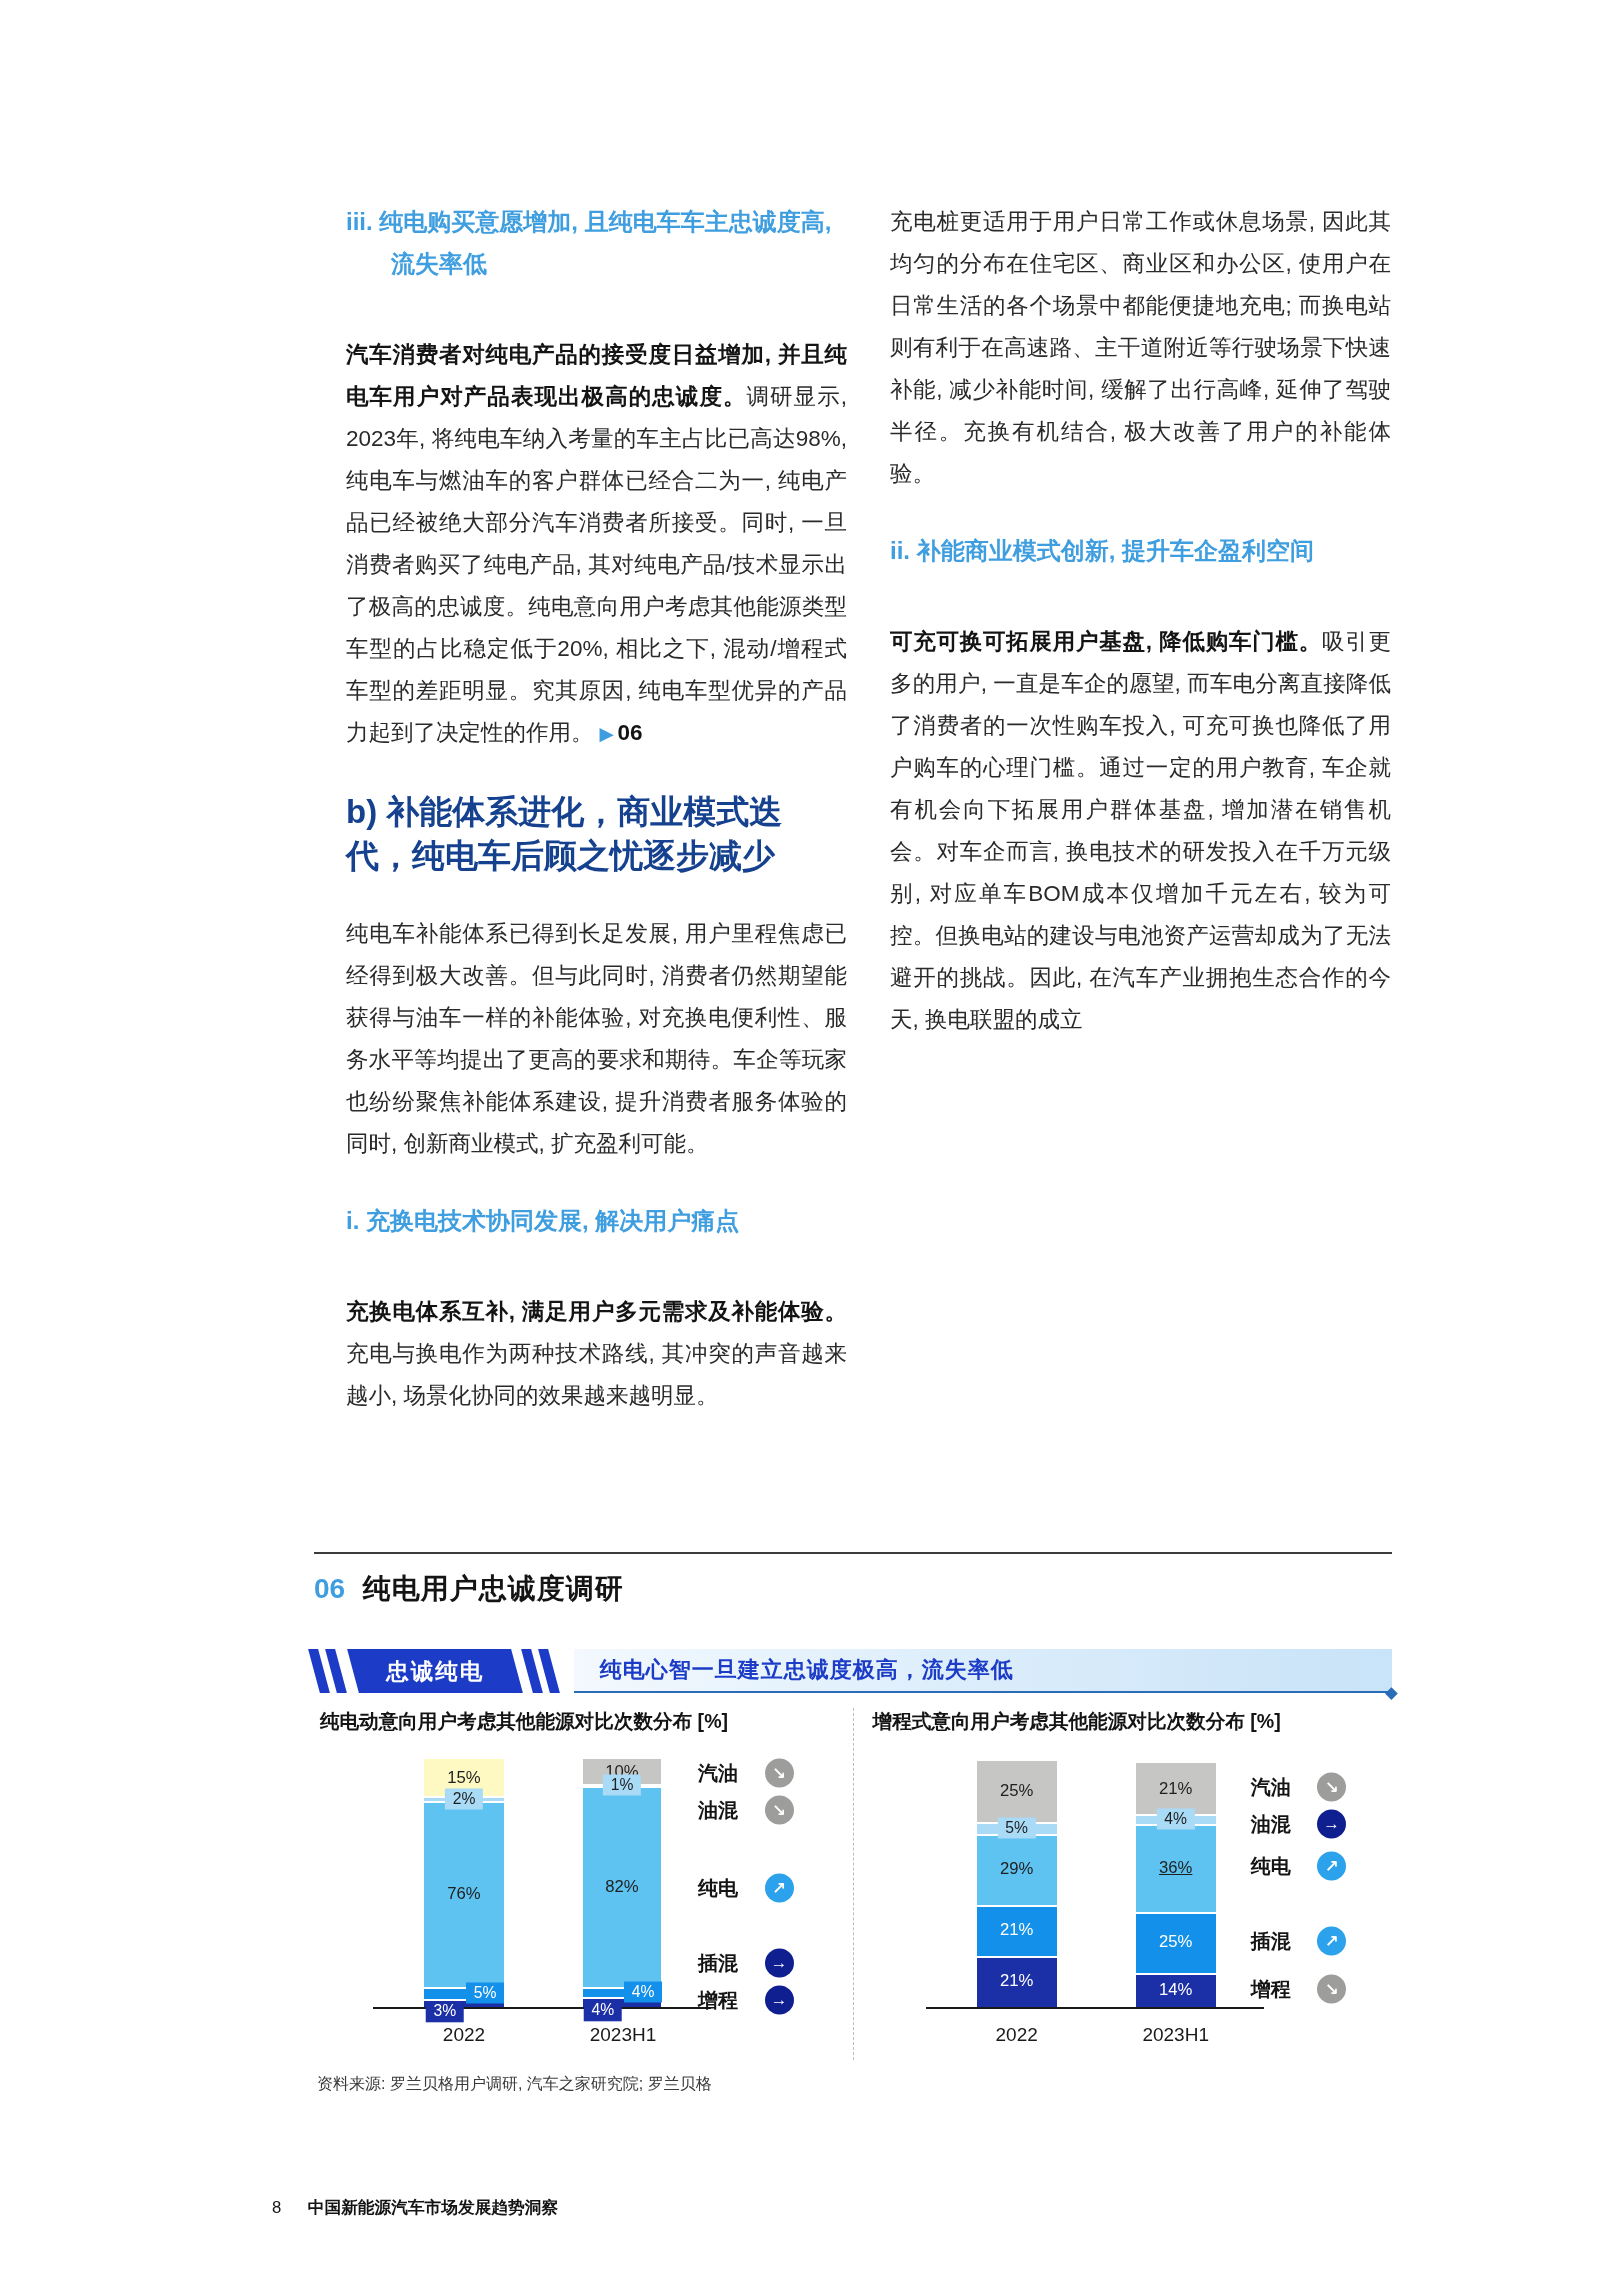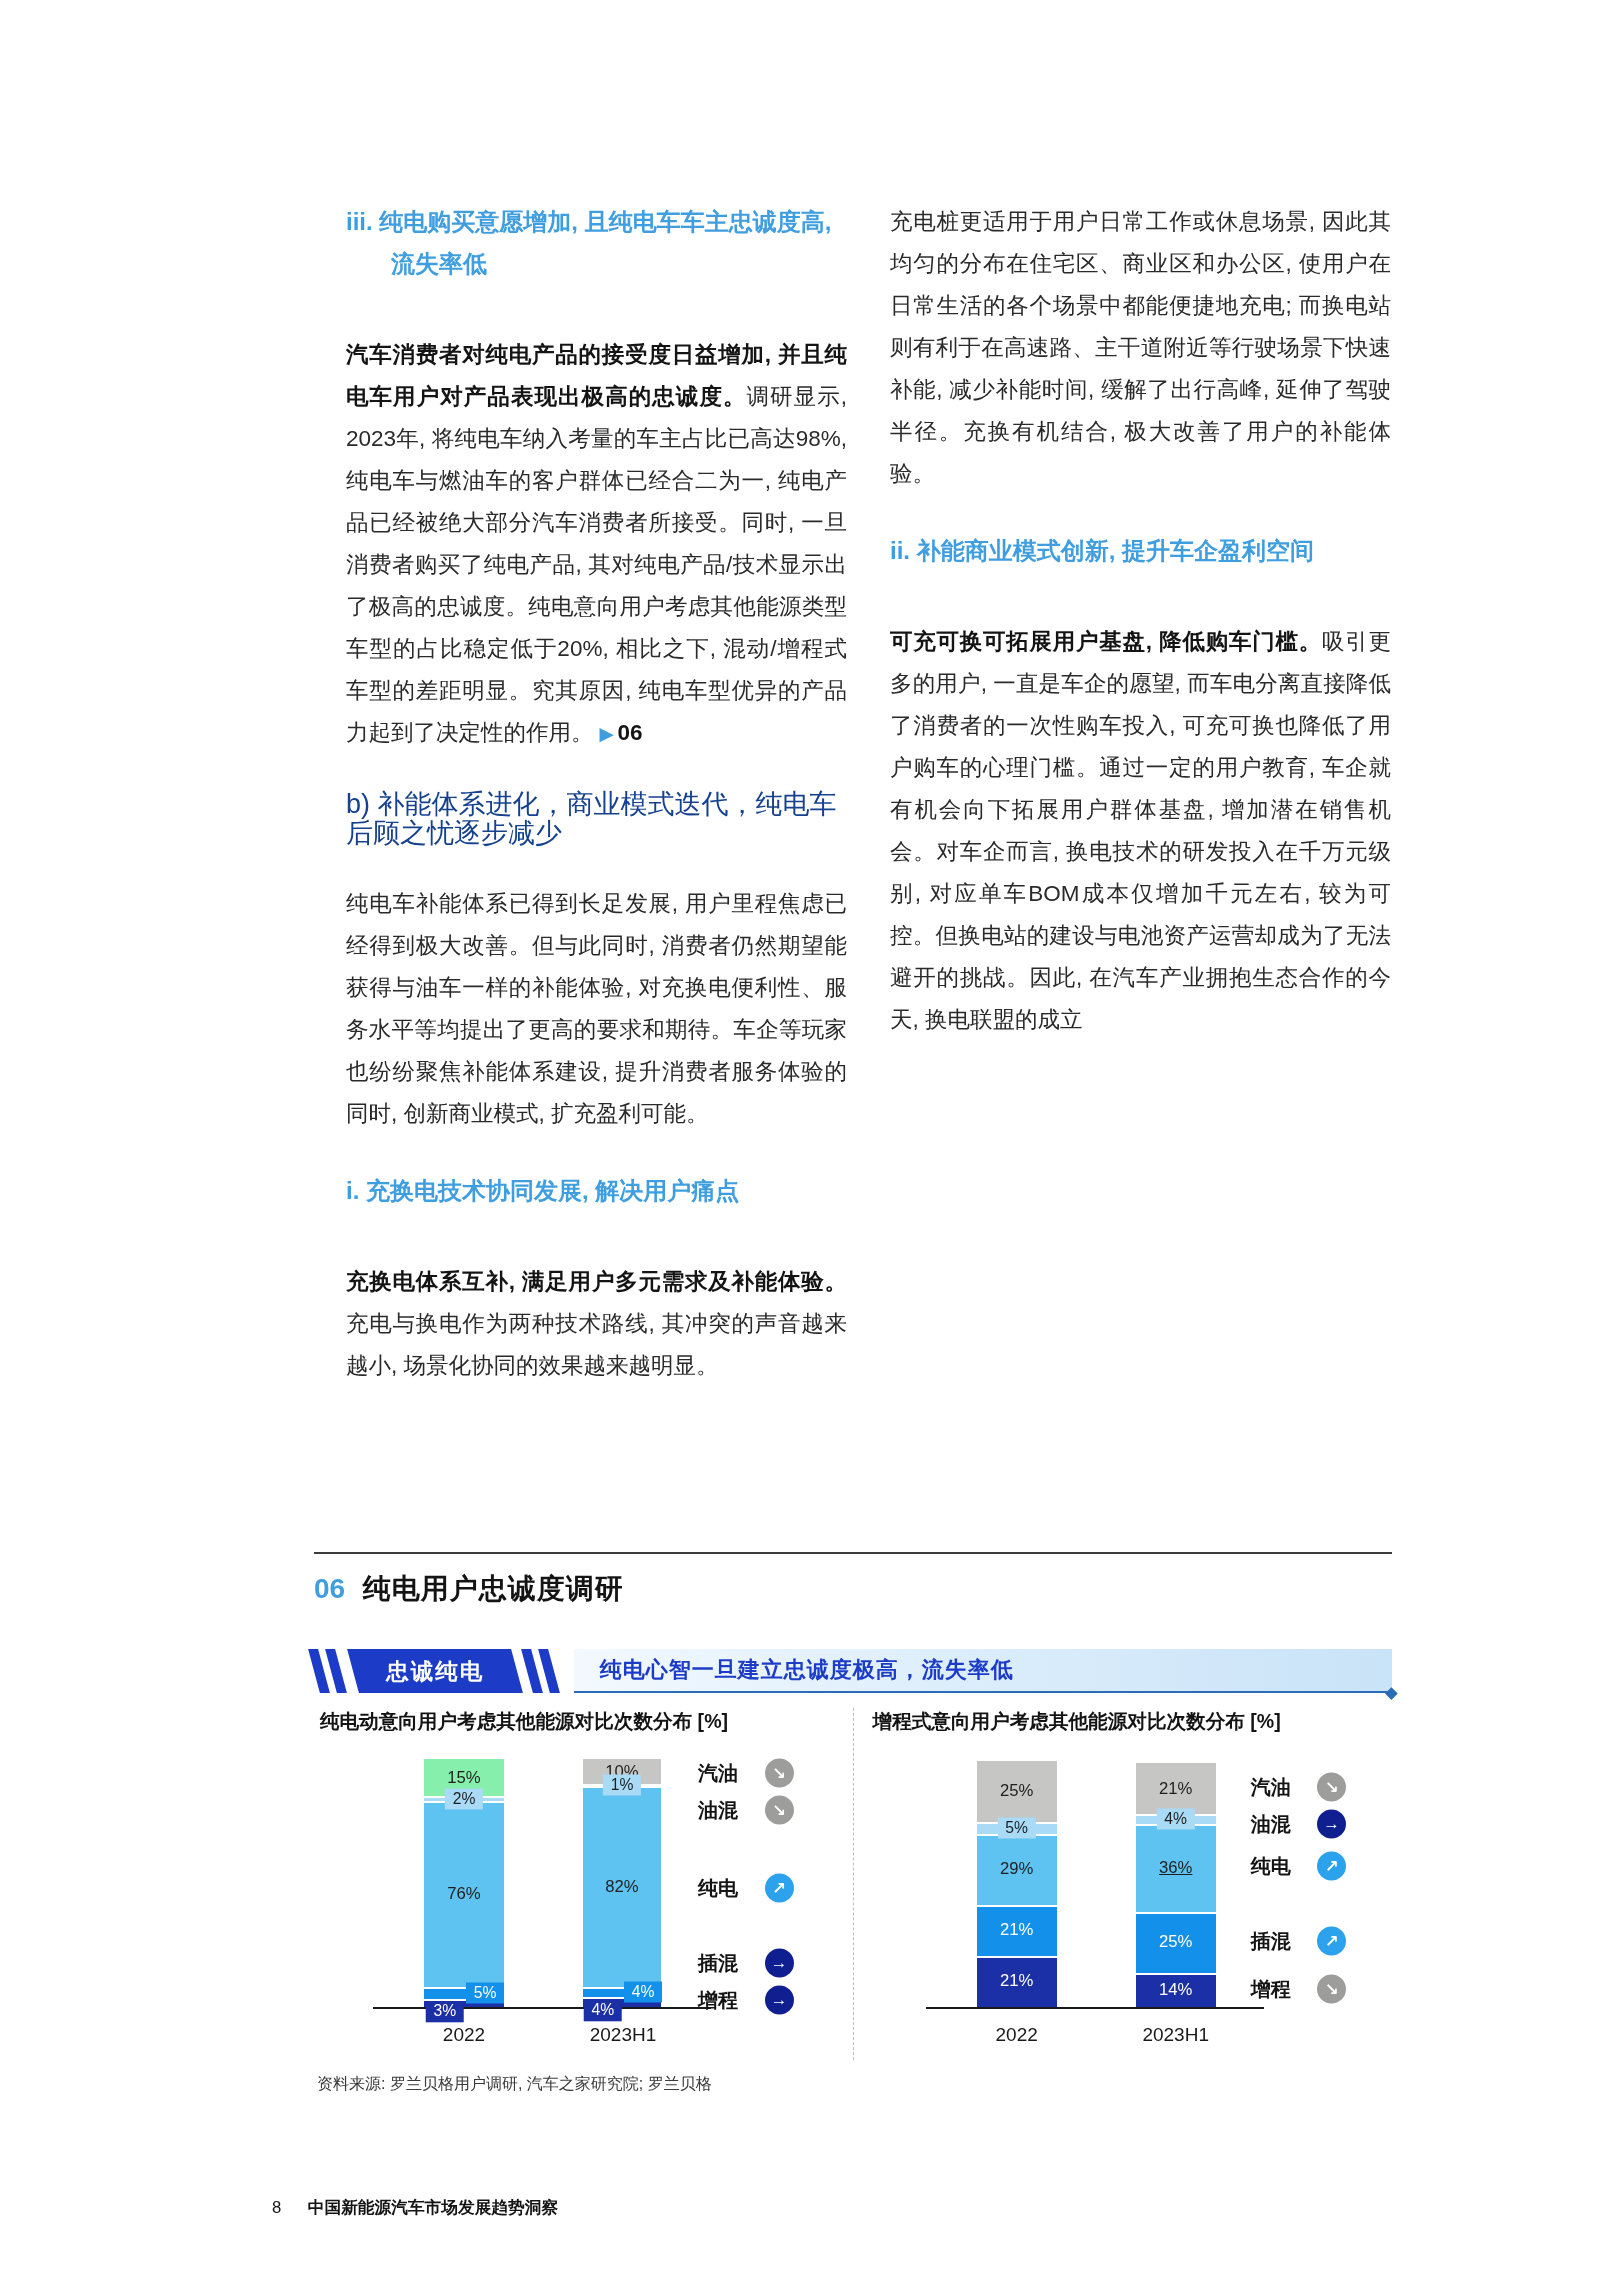--- a/index.html
+++ b/index.html
@@ -5,21 +5,21 @@
   * { margin:0; padding:0; box-sizing:border-box; }
   html,body { background:#ffffff; }
   .page { position:relative; width:1621px; height:2293px; background:#fff; overflow:hidden;
           font-family:"Liberation Sans","DejaVu Sans",sans-serif; color:#222; }
   .columns { position:absolute; top:201px; left:346px; width:1047px; display:flex; gap:43px; }
   .col { width:501px; }
   .col p { font-size:22.5px; line-height:42px; text-align:justify; color:#2a2a2a; margin:0 0 35px; }
   .col p b { color:#141414; }
   h3.blue { color:#3f9edf; font-size:24px; line-height:42px; font-weight:bold; margin:0 0 49px; }
   h3.hang { padding-left:45px; text-indent:-45px; }
-  h2.navy { color:#15418e; font-size:27px; line-height:29px; font-weight:normal; margin:3.9px 0 35px; }
+  h2.navy { color:#15418e; font-size:33px; line-height:44px; font-weight:bold; margin:3.9px 0 35px; }
   .ref-arrow { color:#3f9edf; font-size:18.6px; margin-left:5.9px; }
   .ref-num { color:#15418e; font-weight:bold; margin-left:3.9px; }
 
   .exhibit { position:absolute; top:1552px; left:314px; width:1078px; }
   .exhibit-rule { border-top:2px solid #3c3c3c; }
   .exhibit-head { display:flex; align-items:baseline; gap:17.6px; margin-top:15.7px; }
   .exhibit-num { color:#3f9edf; font-size:28px; font-weight:bold; }
   .exhibit-title { color:#141414; font-size:28px; font-weight:bold; letter-spacing:1px; }
 
   .banner { display:flex; align-items:stretch; height:44px; margin-top:41px; }
@@ -94,21 +94,21 @@
         <span class="strip-diamond"></span>
       </div>
     </div>
 
     <div class="charts">
       <div class="chart-panel">
         <div class="chart-title">纯电动意向用户考虑其他能源对比次数分布 [%]</div>
         <div class="plot">
           <div class="axis-line"></div>
         <div class="bar" style="left: 110px; width: 80px;">
-              <div class="seg" style="height: 37px; background: #86efac;">
+              <div class="seg" style="height: 37px; background: #fef9c3;">
                 <span class="seg-label inside" style="color: rgb(31, 31, 31);">15%</span>
               </div>
               <div class="seg" style="height: 4.9px; background: rgb(169, 218, 246);">
                 <span class="seg-label chip" style="color: rgb(31, 31, 31); background: rgb(169, 218, 246); transform: translate(-50%, -50%);">2%</span>
               </div>
               <div class="seg" style="height: 186px; background: rgb(94, 195, 241);">
                 <span class="seg-label inside" style="color: rgb(31, 31, 31);">76%</span>
               </div>
               <div class="seg" style="height: 12.3px; background: rgb(19, 144, 233);">
                 <span class="seg-label chip" style="color: rgb(255, 255, 255); background: rgb(19, 144, 233); transform: translate(2px, -50%);">5%</span>

